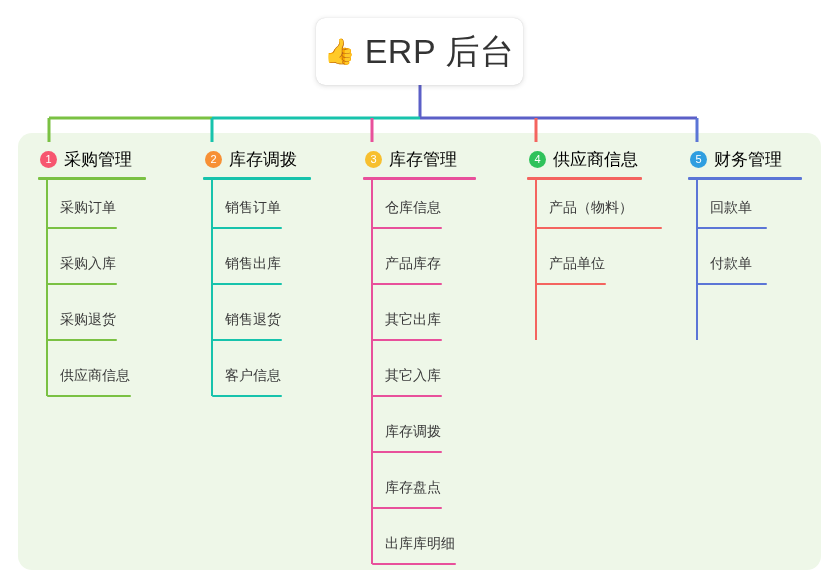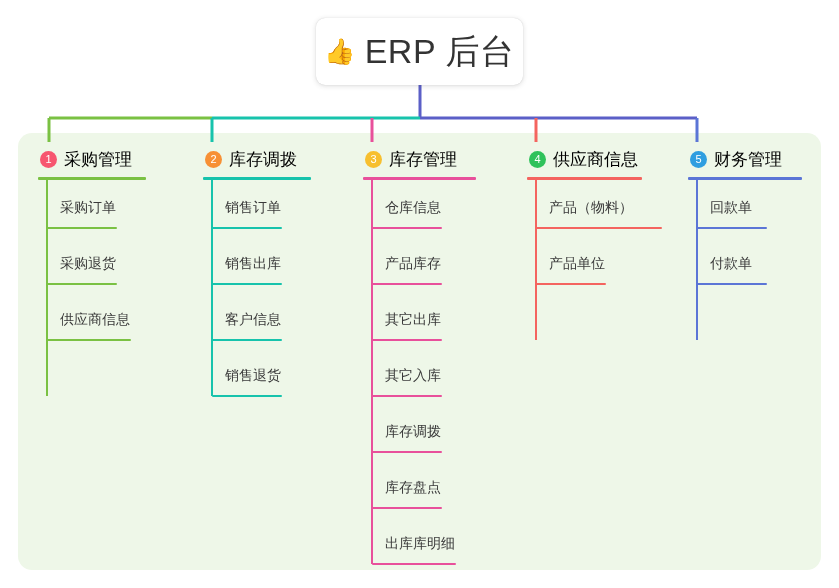--- a/index.html
+++ b/index.html
@@ -176,20 +176,24 @@
           <span class="col-title">采购管理</span>
         </div>
         <div class="col-rule" style="background: rgb(122, 193, 67); width: 108px;"></div>
         <div class="items">
           <div class="spine" style="background: rgb(122, 193, 67); height: 216px;"></div>
           <div class="item">
             <span class="item-label">采购订单</span>
             <div class="item-rule" style="background: rgb(122, 193, 67); width: 70px;"></div>
           </div>
           <div class="item">
+            <span class="item-label">采购入库</span>
+            <div class="item-rule" style="background: rgb(122, 193, 67); width: 70px;"></div>
+          </div>
+          <div class="item">
             <span class="item-label">采购退货</span>
             <div class="item-rule" style="background: rgb(122, 193, 67); width: 70px;"></div>
           </div>
           <div class="item">
             <span class="item-label">供应商信息</span>
             <div class="item-rule" style="background: rgb(122, 193, 67); width: 84px;"></div>
           </div>
         </div>
       </div>
       <div class="column" style="left: 203px; top: 146px;">
@@ -202,27 +206,27 @@
           <div class="spine" style="background: rgb(23, 195, 172); height: 216px;"></div>
           <div class="item">
             <span class="item-label">销售订单</span>
             <div class="item-rule" style="background: rgb(23, 195, 172); width: 70px;"></div>
           </div>
           <div class="item">
             <span class="item-label">销售出库</span>
             <div class="item-rule" style="background: rgb(23, 195, 172); width: 70px;"></div>
           </div>
           <div class="item">
+            <span class="item-label">销售退货</span>
+            <div class="item-rule" style="background: rgb(23, 195, 172); width: 70px;"></div>
+          </div>
+          <div class="item">
             <span class="item-label">客户信息</span>
             <div class="item-rule" style="background: rgb(23, 195, 172); width: 70px;"></div>
           </div>
-          <div class="item">
-            <span class="item-label">销售退货</span>
-            <div class="item-rule" style="background: rgb(23, 195, 172); width: 70px;"></div>
-          </div>
         </div>
       </div>
       <div class="column" style="left: 363px; top: 146px;">
         <div class="col-head">
           <span class="badge" style="background: rgb(247, 191, 46);">3</span>
           <span class="col-title">库存管理</span>
         </div>
         <div class="col-rule" style="background: rgb(232, 80, 155); width: 113px;"></div>
         <div class="items">
           <div class="spine" style="background: rgb(232, 80, 155); height: 384px;"></div>

